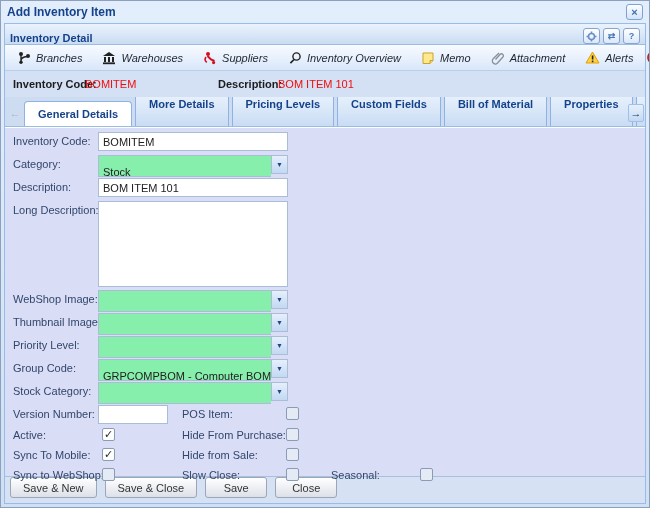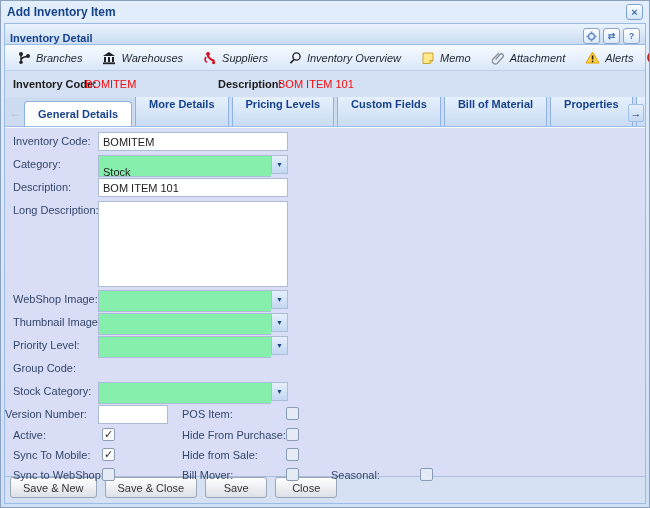--- a/index.html
+++ b/index.html
@@ -231,45 +231,49 @@
         <span class="combo-trigger">▼</span>
       </span>
 
       <span class="f-label" style="left:8px; top:211px">Priority Level:</span>
       <span class="combo" style="left:93px; top:208px">
         <span class="combo-text"></span>
         <span class="combo-trigger">▼</span>
       </span>
 
       <span class="f-label" style="left:8px; top:234px">Group Code:</span>
+      <span class="combo" style="left:93px; top:231px">
+        <span class="combo-text">GRPCOMPBOM - Computer BOM</span>
+        <span class="combo-trigger">▼</span>
+      </span>
 
       <span class="f-label" style="left:8px; top:257px">Stock Category:</span>
       <span class="combo" style="left:93px; top:254px">
         <span class="combo-text"></span>
         <span class="combo-trigger">▼</span>
       </span>
 
-      <span class="f-label" style="left:0; top:280px">Version Number:</span>
+      <span class="f-label" style="left:8px; top:280px">Version Number:</span>
       <input class="f-input" style="left: 93px; top: 277px; width: 70px;" value="">
       <span class="f-label" style="left:177px; top:280px">POS Item:</span>
       <span class="cb" style="left:281px; top:279px"></span>
 
       <span class="f-label" style="left:8px; top:301px">Active:</span>
       <span class="cb checked" style="left:97px; top:300px">✓</span>
       <span class="f-label" style="left:177px; top:301px">Hide From Purchase:</span>
       <span class="cb" style="left:281px; top:300px"></span>
 
       <span class="f-label" style="left:8px; top:321px">Sync To Mobile:</span>
       <span class="cb checked" style="left:97px; top:320px">✓</span>
       <span class="f-label" style="left:177px; top:321px">Hide from Sale:</span>
       <span class="cb" style="left:281px; top:320px"></span>
 
       <span class="f-label" style="left:8px; top:341px">Sync to WebShop:</span>
       <span class="cb" style="left:97px; top:340px"></span>
-      <span class="f-label" style="left:177px; top:341px">Bill Mover:</span>
+      <span class="f-label" style="left:177px; top:341px">Slow Close:</span>
       <span class="cb" style="left:281px; top:340px"></span>
       <span class="f-label" style="left:326px; top:341px">Seasonal:</span>
       <span class="cb" style="left:415px; top:340px"></span>
     </div>
 
     <div class="footer">
       <button class="btn">Save &amp; New</button>
       <button class="btn">Save &amp; Close</button>
       <button class="btn wide">Save</button>
       <button class="btn wide">Close</button>

